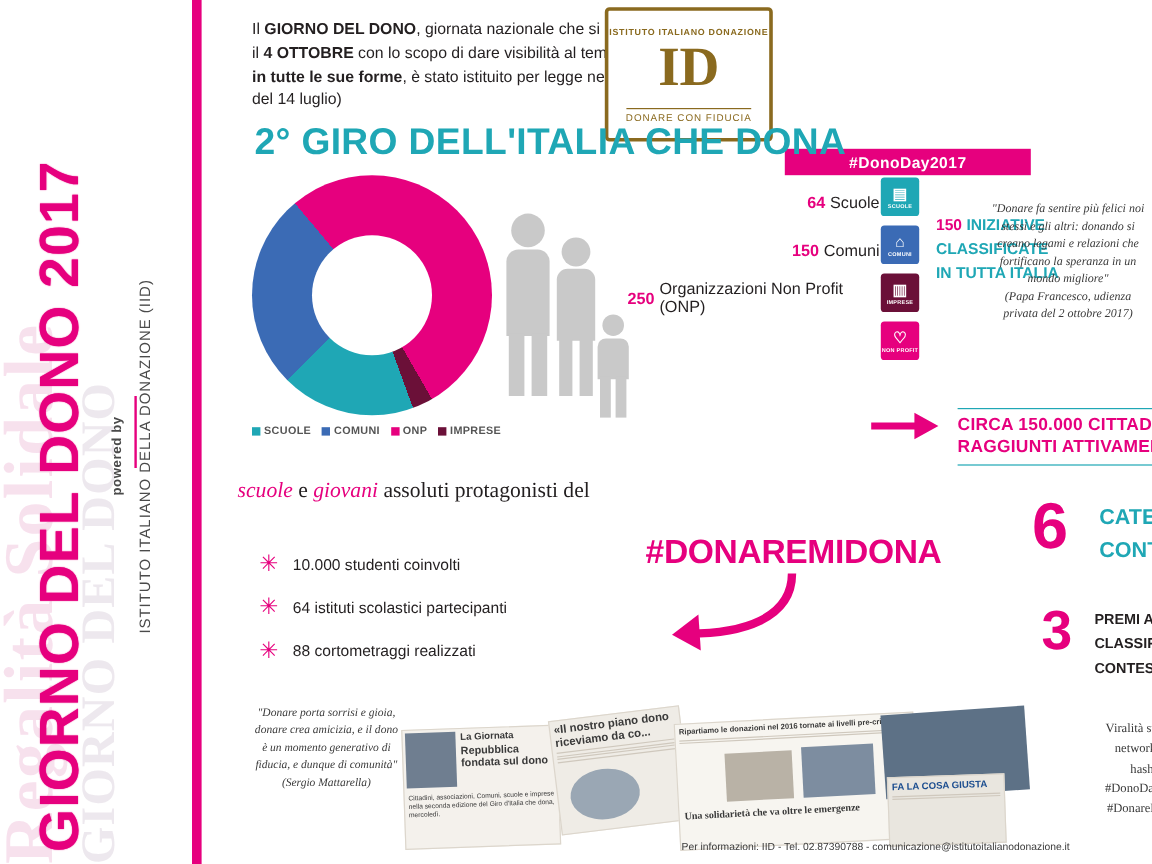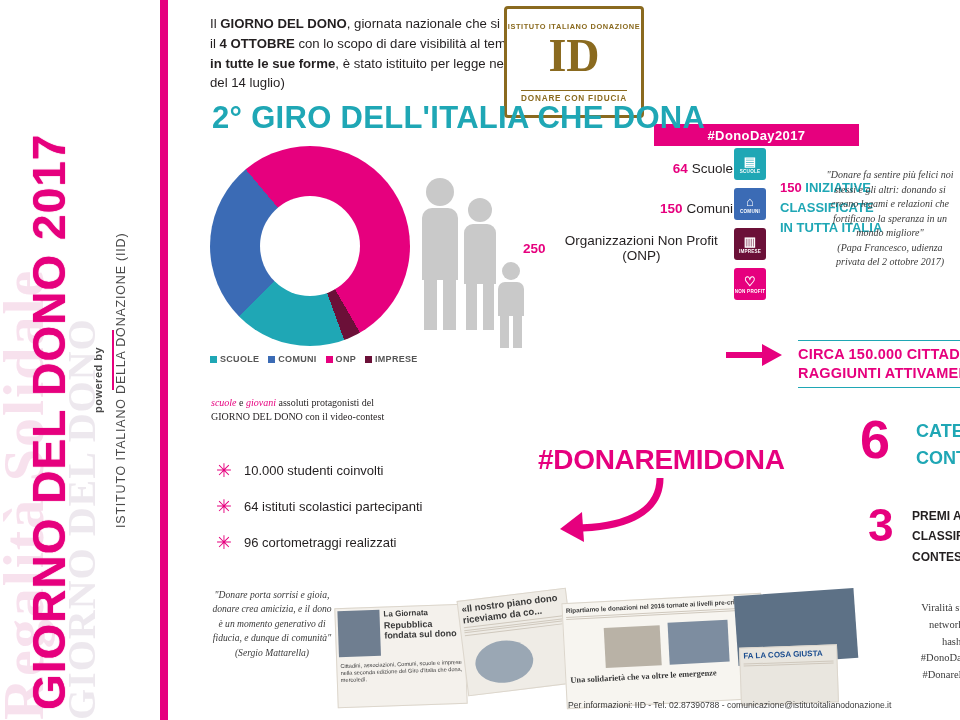--- a/index.html
+++ b/index.html
@@ -74,21 +74,21 @@
   }
   .iid-logo .arcTop, .iid-logo .arcBot {
     font-size:7.4px; color:#8a6a1f; font-weight:bold; letter-spacing:.6px;
     text-align:center; width:100%;
   }
   .iid-logo .big {
     font-size:46px; font-weight:bold; color:#8a6a1f;
     font-family:"Liberation Serif", serif; line-height:1; margin:2px 0;
   }
   .iid-logo .sub {
-    font-size:8.2px; color:#8a6a1f; font-weight:bold; letter-spacing:.8px;
+    font-size:8.2px; color:#8a6a1f; font-weight:normal; letter-spacing:.8px;
     border-top:1px solid #8a6a1f; padding-top:3px; margin-top:9px;
   }
   .gdd-logo {
     position:absolute; left:150px; top:0; width:140px; height:112px;
     display:flex; flex-direction:column; align-items:flex-start; justify-content:center;
   }
   .gdd-mark {
     position:absolute; left:4px; top:4px; width:58px; height:58px;
     border:5px solid #e6007e; border-radius:12px;
     display:flex; align-items:center; justify-content:center;
@@ -140,21 +140,21 @@
 
   
   #people { position:absolute; left:252px; top:170px; width:120px; height:180px; }
   .person { position:absolute; background:#c9c9c9; }
   .p-head { border-radius:50%; }
 
   
   #stats { position:absolute; left:355px; top:148px; width:210px; }
   .stat-row {
     height:40px; display:flex; align-items:center; justify-content:flex-end;
-    font-size:13.5px; color:#231f20; text-align:center;
+    font-size:13.5px; color:#231f20; text-align:left;
   }
   .stat-row b { color:#e6007e; font-weight:bold; margin-right:4px; }
   #chips { position:absolute; left:566px; top:148px; width:34px; }
   .chip {
     width:32px; height:32px; margin-bottom:8px; border-radius:3px;
     display:flex; flex-direction:column; align-items:center; justify-content:center;
     color:#fff; font-size:4.6px; font-weight:bold; letter-spacing:.2px;
   }
   .chip .gl { font-size:13px; line-height:1; margin-bottom:1px; }
 
@@ -181,22 +181,22 @@
   }
   #circa .hl { height:1px; background:#1fa7b5; margin:4px 0; }
   #circa .txt {
     font-size:14.5px; font-weight:bold; color:#231f20; line-height:1.3;
     letter-spacing:.2px;
   }
   #circa .txt span { color:#e6007e; }
 
   
   #scuole-giovani {
-    position:absolute; left:43px; top:396px; width:330px;
-    font-family:"Liberation Serif", serif; font-size:10px; color:#231f20;
+    position:absolute; left:30px; top:396px; width:330px;
+    font-family:"Liberation Serif", serif; font-size:18px; color:#231f20;
     line-height:1.35;
   }
   #scuole-giovani i { color:#e6007e; font-style:italic; }
 
   
   #bullets { position:absolute; left:48px; top:452px; width:330px; }
   .bullet { display:flex; align-items:center; height:36px; font-size:13px; color:#231f20; }
   .bullet .ast { color:#e6007e; font-size:19px; width:28px; }
 
   
@@ -388,35 +388,34 @@
     <div class="hl"></div>
     <div class="txt">
       <span>CIRCA </span><span>150.000</span><span> CITTADINI ITALIANI</span><br>
       <span>RAGGIUNTI ATTIVAMENTE</span>
     </div>
     <div class="hl"></div>
   </div>
 
   <div id="scuole-giovani">
     <i>scuole</i><span> e </span><i>giovani</i><span> assoluti protagonisti del</span><br>
-    <span>GIORNO DEL DONO con il video-contest</span>
   </div>
 
   <div id="bullets">
     <div class="bullet">
         <span class="ast">✳</span>
         <span>10.000 studenti coinvolti</span>
       </div>
     <div class="bullet">
         <span class="ast">✳</span>
         <span>64 istituti scolastici partecipanti</span>
       </div>
     <div class="bullet">
         <span class="ast">✳</span>
-        <span>96 cortometraggi realizzati</span>
+        <span>88 cortometraggi realizzati</span>
       </div>
   </div>
 
   <div id="donaremidona">#DONAREMIDONA</div>
   <svg id="arrow2" viewBox="0 0 120 72">
     <path d="M112 6 C112 44 70 56 26 56" stroke="#e6007e" stroke-width="7" fill="none"></path>
     <path d="M34 40 L12 57 L36 70 Z" fill="#e6007e"></path>
   </svg>
 
   <div id="cat6">6</div>

